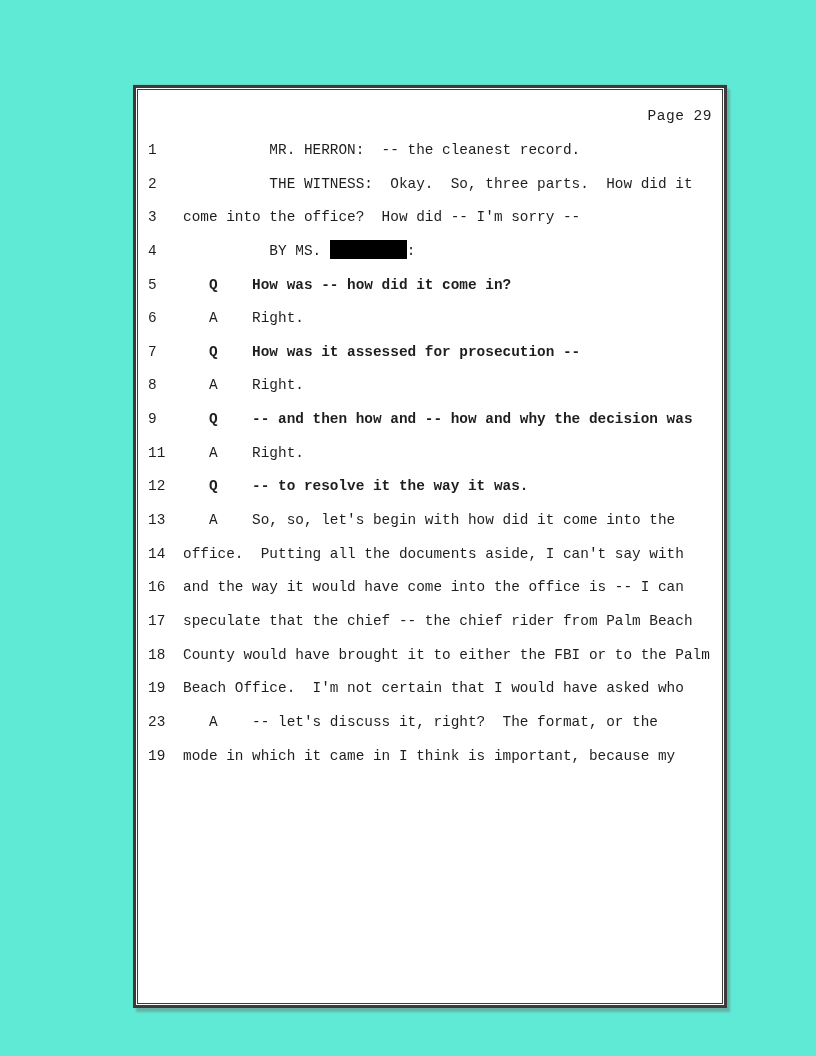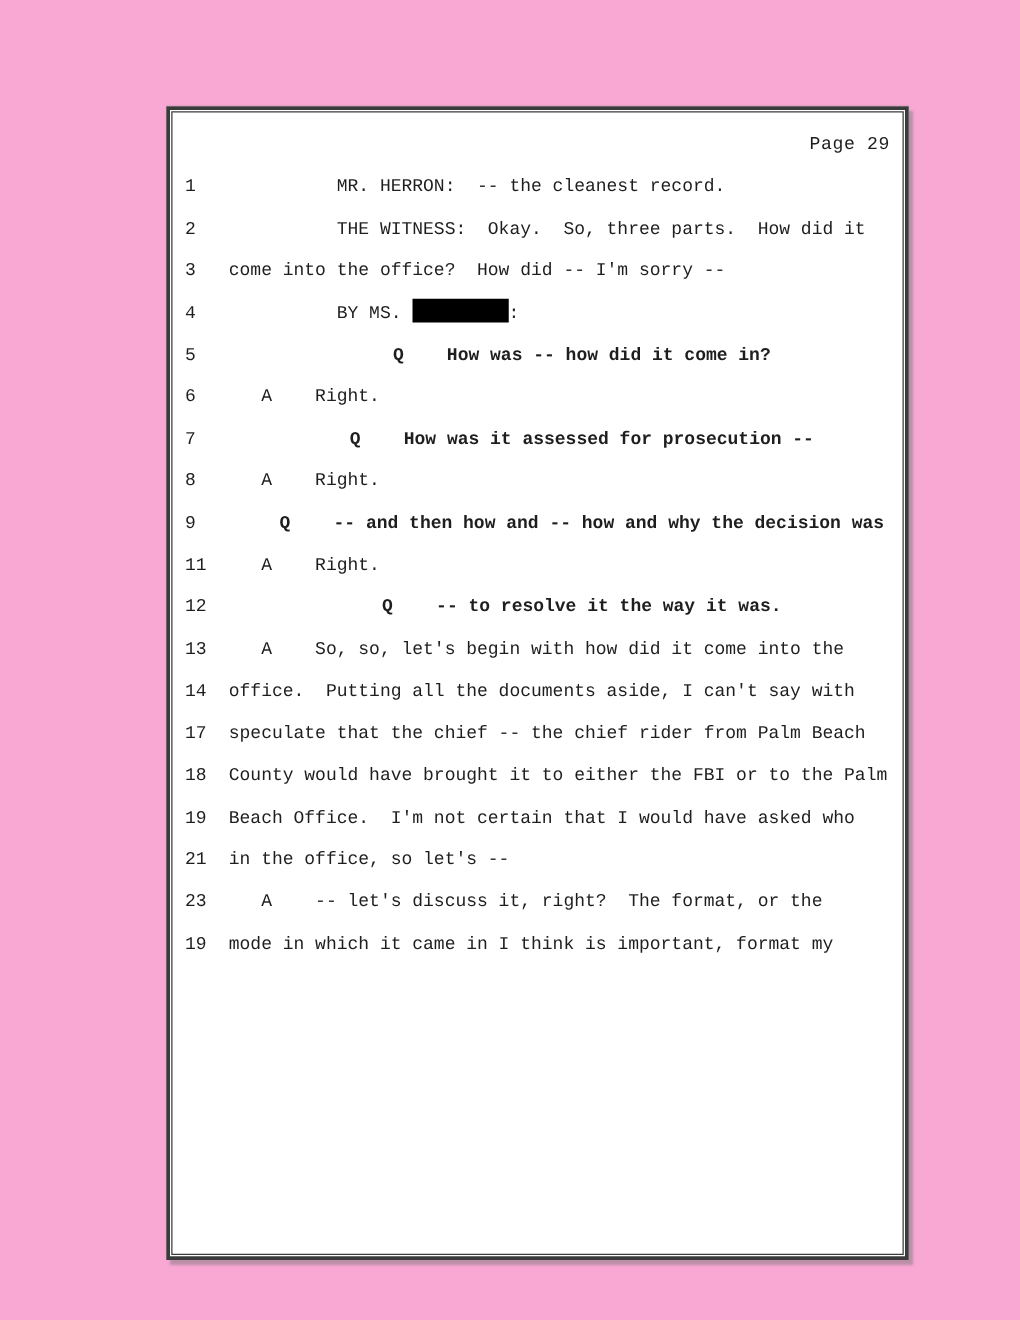--- a/index.html
+++ b/index.html
@@ -4,21 +4,21 @@
 <style>
   html, body {
     margin: 0;
     padding: 0;
     background: #ffffff;
   }
   .canvas {
     position: relative;
     width: 816px;
     height: 1056px;
-    background: #f9a8d4;
+    background: #5eead4;
     overflow: hidden;
     font-family: "Liberation Mono", "DejaVu Sans Mono", monospace;
     color: #1e1e1e;
   }
   .page-frame {
     position: absolute;
     left: 133px;
     top: 85px;
     width: 586px;
     height: 915px;
@@ -56,21 +56,20 @@
   .num {
     flex: 0 0 35px;
     padding-left: 10px;
   }
   .txt {
     flex: 1 1 auto;
     white-space: pre;
   }
   .bold {
     font-weight: 700;
-    text-align: center;
   }
   .redaction {
     display: inline-block;
     width: 77px;
     height: 19px;
     background: #000000;
     vertical-align: -4px;
   }
 </style>
 </head>
@@ -87,22 +86,22 @@
           <div class="line"><span class="num">4</span><span class="txt"><span>          BY MS. </span><span class="redaction"></span><span>:</span></span></div>
           <div class="line"><span class="num">5</span><span class="txt bold">   Q    How was -- how did it come in?</span></div>
           <div class="line"><span class="num">6</span><span class="txt">   A    Right.</span></div>
           <div class="line"><span class="num">7</span><span class="txt bold">   Q    How was it assessed for prosecution --</span></div>
           <div class="line"><span class="num">8</span><span class="txt">   A    Right.</span></div>
           <div class="line"><span class="num">9</span><span class="txt bold">   Q    -- and then how and -- how and why the decision was</span></div>
           <div class="line"><span class="num">11</span><span class="txt">   A    Right.</span></div>
           <div class="line"><span class="num">12</span><span class="txt bold">   Q    -- to resolve it the way it was.</span></div>
           <div class="line"><span class="num">13</span><span class="txt">   A    So, so, let's begin with how did it come into the</span></div>
           <div class="line"><span class="num">14</span><span class="txt">office.  Putting all the documents aside, I can't say with</span></div>
+          <div class="line"><span class="num">16</span><span class="txt">and the way it would have come into the office is -- I can</span></div>
           <div class="line"><span class="num">17</span><span class="txt">speculate that the chief -- the chief rider from Palm Beach</span></div>
           <div class="line"><span class="num">18</span><span class="txt">County would have brought it to either the FBI or to the Palm</span></div>
           <div class="line"><span class="num">19</span><span class="txt">Beach Office.  I'm not certain that I would have asked who</span></div>
-          <div class="line"><span class="num">21</span><span class="txt">in the office, so let's --</span></div>
           <div class="line"><span class="num">23</span><span class="txt">   A    -- let's discuss it, right?  The format, or the</span></div>
-          <div class="line"><span class="num">19</span><span class="txt">mode in which it came in I think is important, format my</span></div>
+          <div class="line"><span class="num">19</span><span class="txt">mode in which it came in I think is important, because my</span></div>
         </div>
     </div>
   </div>
 </div>
 
 </body></html>

